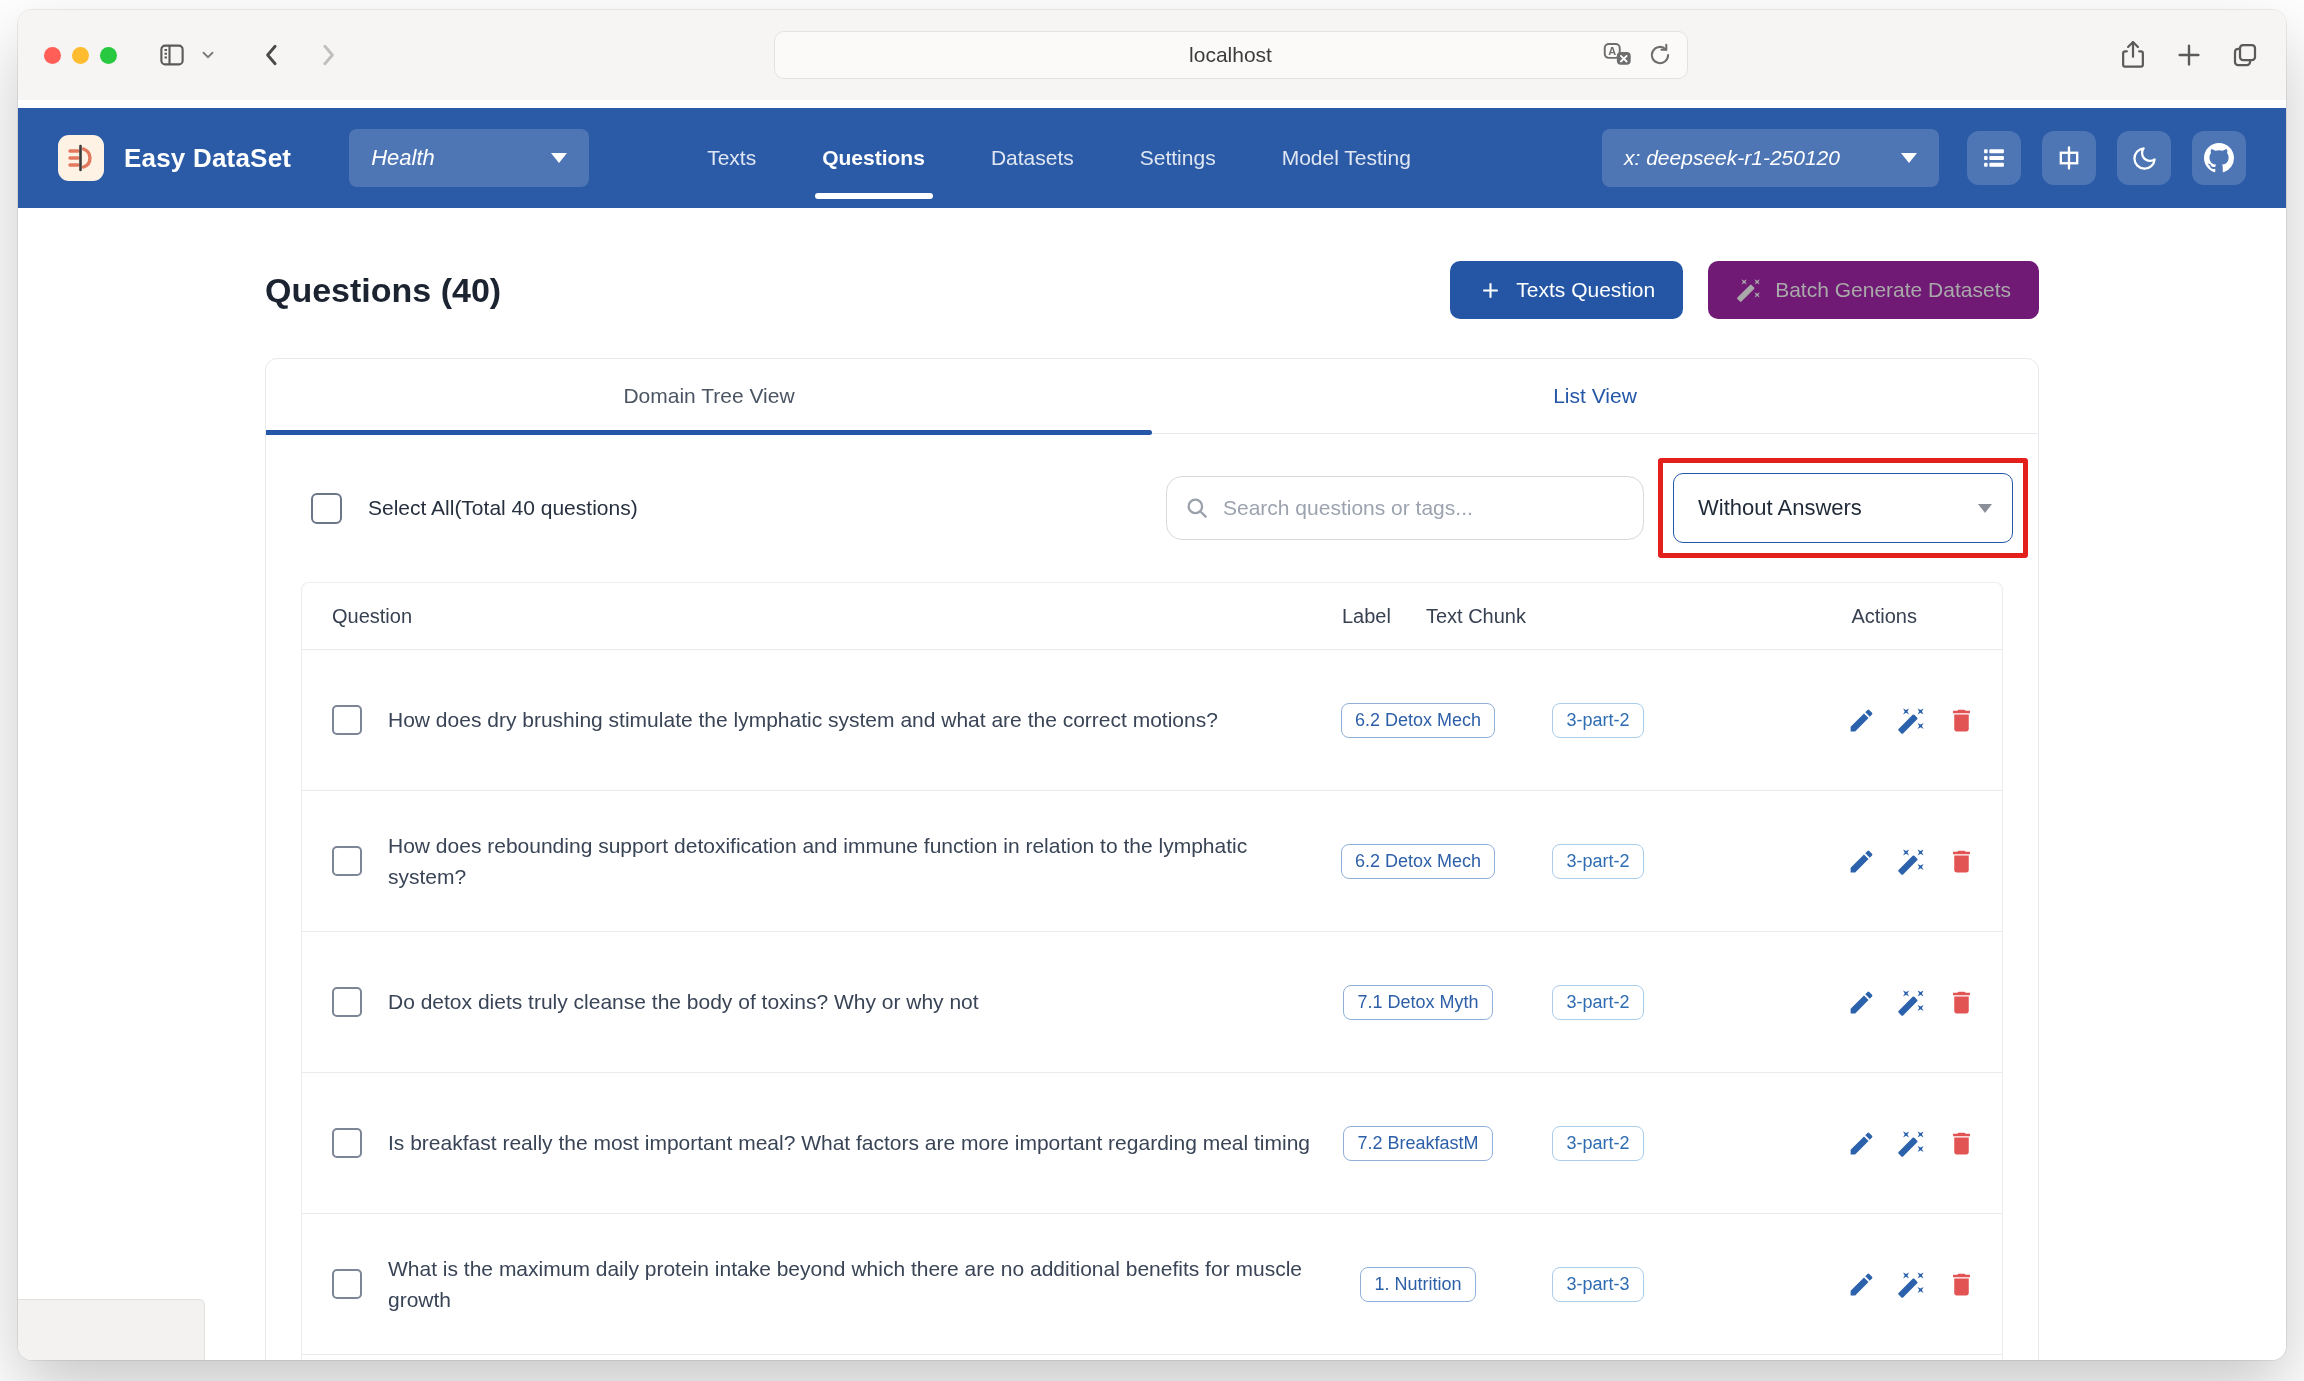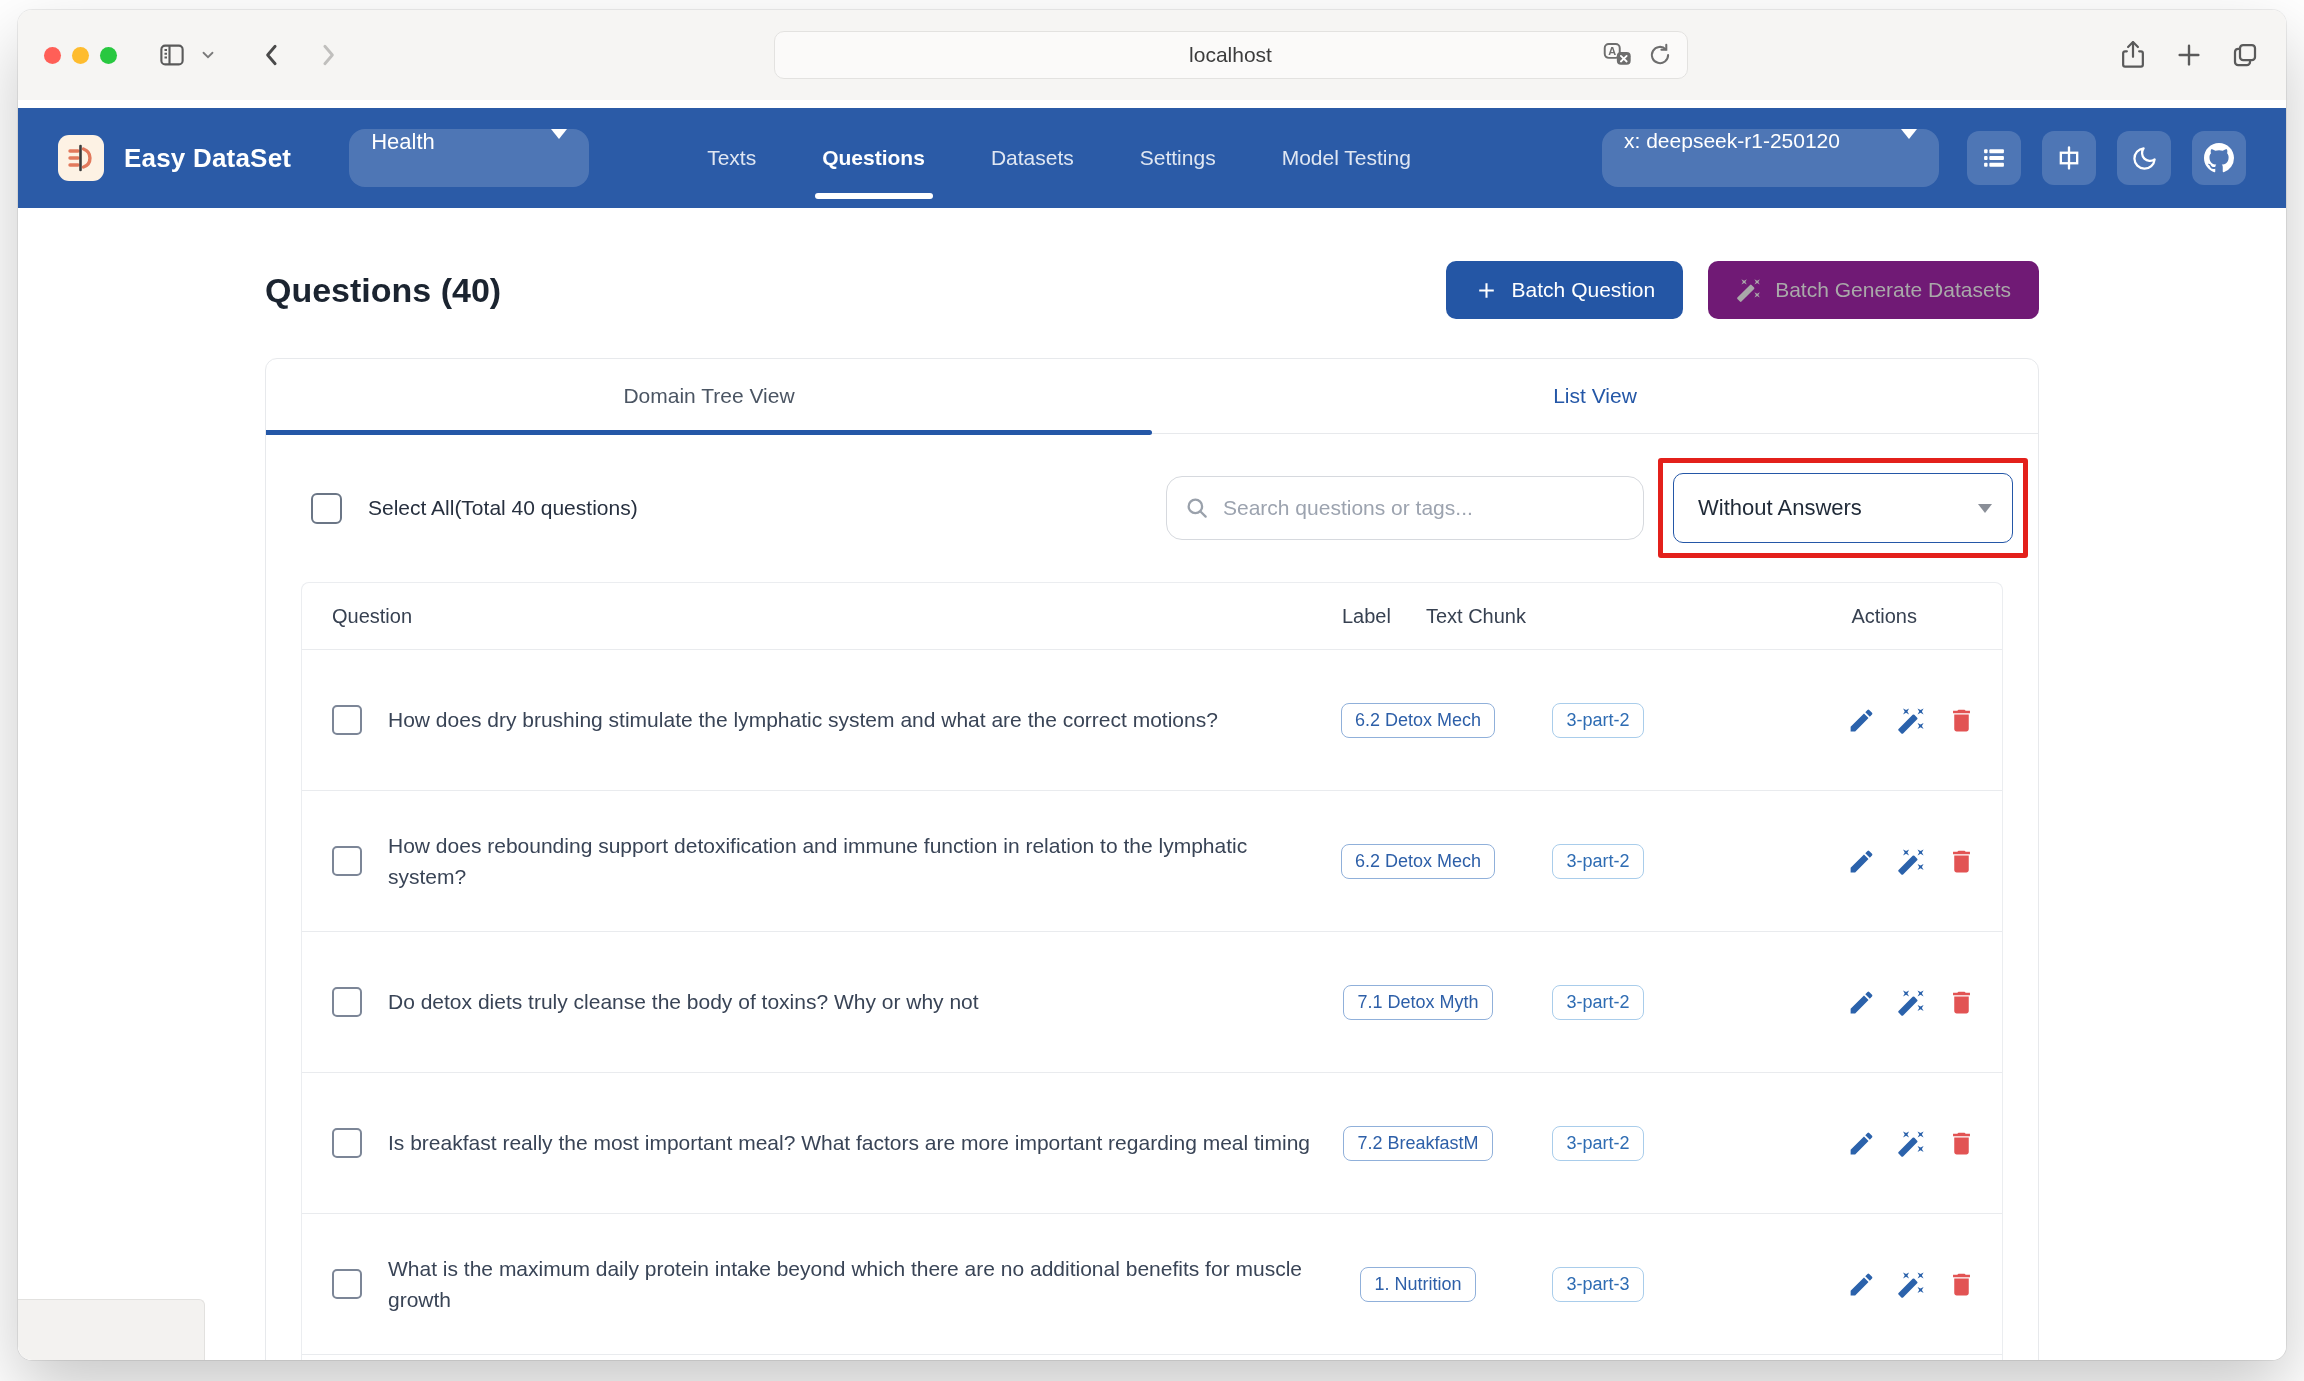--- a/index.html
+++ b/index.html
@@ -26,22 +26,22 @@
     width:912px;height:46px;background:#fbfaf9;border:1px solid #e3e2e0;border-radius:10px;
     display:flex;align-items:center;position:relative;
   }
   .urlbar .urltext{flex:1;text-align:center;font-size:21px;color:#3c3c3c;}
   .urlicons{position:absolute;right:14px;display:flex;align-items:center;gap:14px;}
   
   .appheader{height:100px;background:#2b5ba7;flex:none;display:flex;align-items:center;padding:0 40px;color:#fff;position:relative;margin-top:8px;}
   .logo{width:46px;height:46px;border-radius:11px;background:#fdf2e4;display:flex;align-items:center;justify-content:center;flex:none;}
   .appname{font-size:26px;font-weight:700;margin-left:20px;letter-spacing:.2px;white-space:nowrap;}
   .pill{
-    background:rgba(255,255,255,.17);border:none;border-radius:16px;color:#fff;
-    display:flex;font-size:22px;cursor:default;
+    background:rgba(255,255,255,.17);border:none;border-radius:8px;color:#fff;
+    display:flex;align-items:center;font-size:22px;cursor:default;font-style:italic;
   }
   .project-pill{margin-left:58px;width:240px;height:58px;padding:0 22px;justify-content:space-between;}
   .caret{width:0;height:0;border-left:8px solid transparent;border-right:8px solid transparent;border-top:10px solid #fff;}
   .caret.gray{border-top-color:#8a8f98;border-left-width:7px;border-right-width:7px;border-top-width:9px;}
   .nav{display:flex;align-items:center;gap:66px;margin-left:118px;height:100%;}
   .nav-item{position:relative;height:100%;display:flex;align-items:center;font-size:21px;color:rgba(255,255,255,.85);cursor:default;white-space:nowrap;}
   .nav-item.active{color:#fff;font-weight:700;}
   .nav-item.active::after{content:"";position:absolute;left:50%;transform:translateX(-50%);bottom:9px;width:118px;height:6px;border-radius:3px;background:#fff;}
   .model-pill{margin-left:auto;width:337px;height:58px;padding:0 22px;justify-content:space-between;font-size:21px;white-space:nowrap;}
   .hicons{display:flex;gap:21px;margin-left:28px;}
@@ -243,21 +243,21 @@
 
   <div class="main">
 
     <div class="pagehead">
       <h1 class="pagetitle">Questions (40)</h1>
       <div class="headbtns">
         <button class="btn primary">
           <svg width="25" height="25" viewBox="0 0 24 24" fill="#fff">
               <path d="M19 13h-6v6h-2v-6H5v-2h6V5h2v6h6v2z"></path>
             </svg>
-          <span>Batch Question</span>
+          <span>Texts Question</span>
         </button>
         <button class="btn disabled">
           <svg width="26" height="26" viewBox="0 0 24 24" fill="#a9a9a9">
               <path d="M7.5 5.6 10 7 8.6 4.5 10 2 7.5 3.4 5 2l1.4 2.5L5 7zm12 9.8L17 14l1.4 2.5L17 19l2.5-1.4L22 19l-1.4-2.5L22 14zM22 2l-2.5 1.4L17 2l1.4 2.5L17 7l2.5-1.4L22 7l-1.4-2.5zm-7.63 5.29a.9959.9959 0 0 0-1.41 0L1.29 18.96c-.39.39-.39 1.02 0 1.41l2.34 2.34c.39.39 1.02.39 1.41 0L16.7 11.05c.39-.39.39-1.02 0-1.41l-2.33-2.35z"></path>
             </svg>
           <span>Batch Generate Datasets</span>
         </button>
       </div>
     </div>
 

